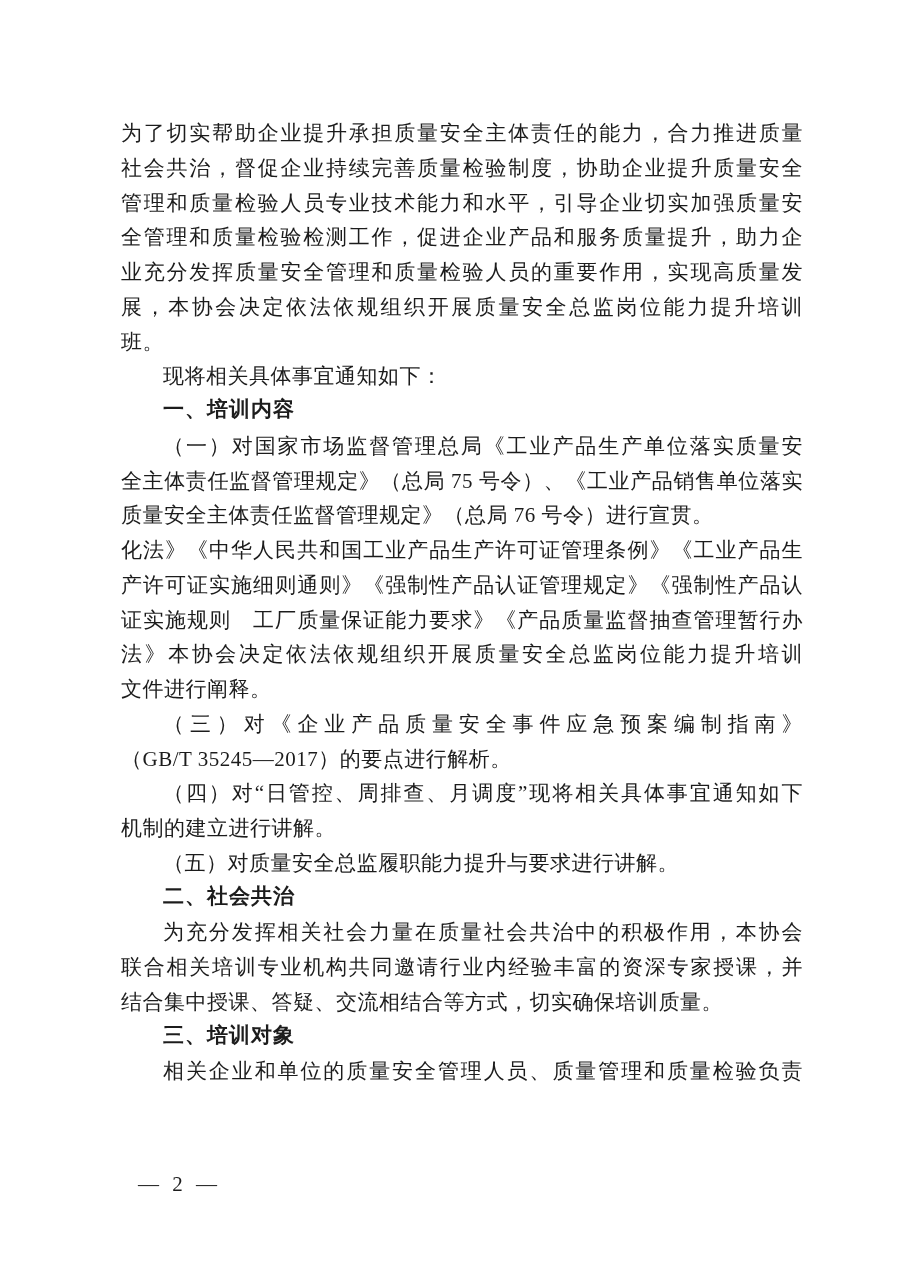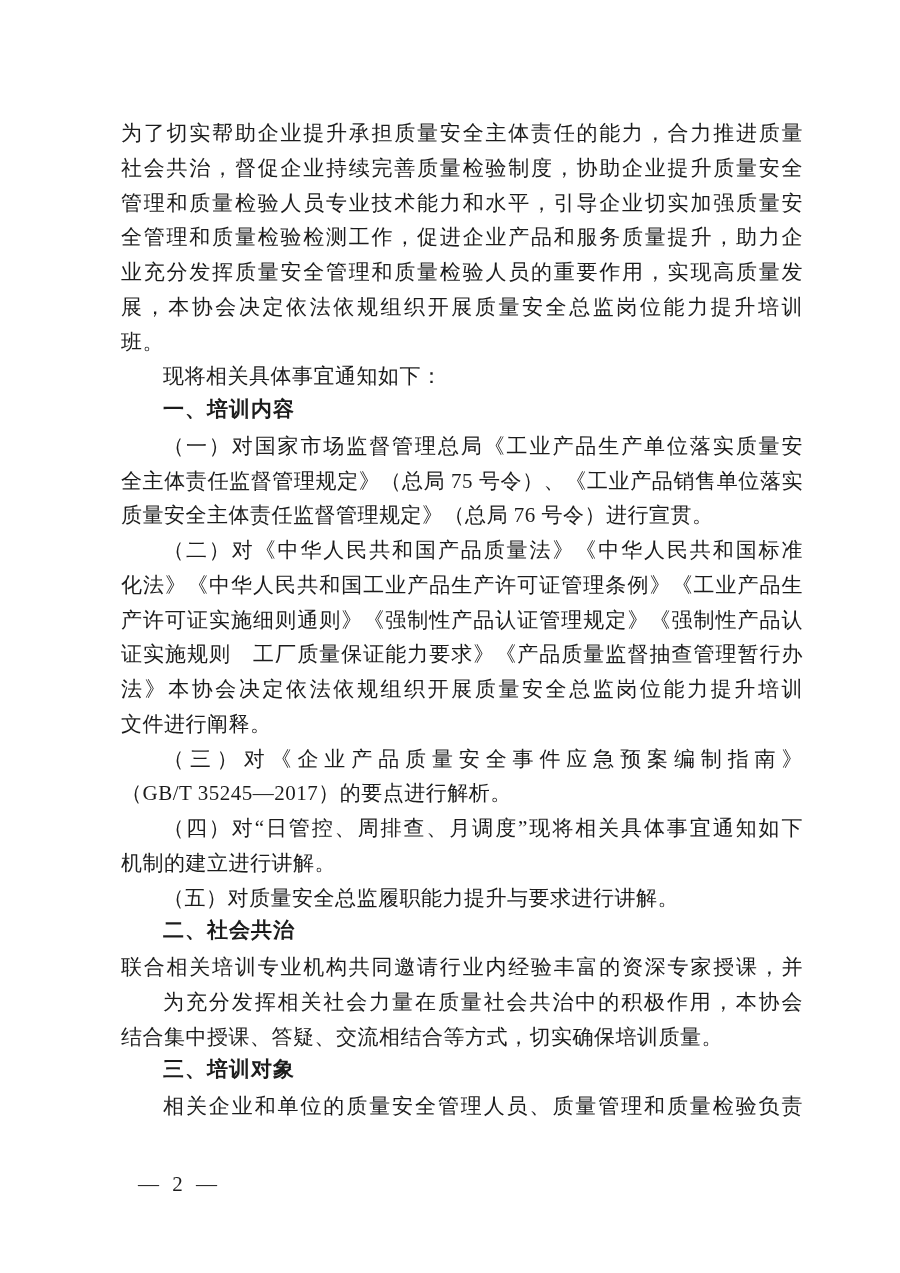--- a/index.html
+++ b/index.html
@@ -64,32 +64,31 @@
       <div class="line">管理和质量检验人员专业技术能力和水平，引导企业切实加强质量安</div>
       <div class="line">全管理和质量检验检测工作，促进企业产品和服务质量提升，助力企</div>
       <div class="line">业充分发挥质量安全管理和质量检验人员的重要作用，实现高质量发</div>
       <div class="line">展，本协会决定依法依规组织开展质量安全总监岗位能力提升培训</div>
       <div class="line end">班。</div>
       <div class="line indent end">现将相关具体事宜通知如下：</div>
       <div class="line indent end heading">一、培训内容</div>
       <div class="line indent">（一）对国家市场监督管理总局《工业产品生产单位落实质量安</div>
       <div class="line">全主体责任监督管理规定》（总局 75 号令）、《工业产品销售单位落实</div>
       <div class="line end">质量安全主体责任监督管理规定》（总局 76 号令）进行宣贯。</div>
-      <div class="line indent">（二）对《中华人民共和国产品质量法》《中华人民共和国标准</div>
       <div class="line">化法》《中华人民共和国工业产品生产许可证管理条例》《工业产品生</div>
       <div class="line">产许可证实施细则通则》《强制性产品认证管理规定》《强制性产品认</div>
       <div class="line">证实施规则　工厂质量保证能力要求》《产品质量监督抽查管理暂行办</div>
       <div class="line">法》本协会决定依法依规组织开展质量安全总监岗位能力提升培训</div>
       <div class="line end">文件进行阐释。</div>
       <div class="line indent">（三）对《企业产品质量安全事件应急预案编制指南》</div>
       <div class="line end">（GB/T 35245—2017）的要点进行解析。</div>
       <div class="line indent">（四）对“日管控、周排查、月调度”现将相关具体事宜通知如下</div>
       <div class="line end">机制的建立进行讲解。</div>
       <div class="line indent end">（五）对质量安全总监履职能力提升与要求进行讲解。</div>
       <div class="line indent end heading">二、社会共治</div>
+      <div class="line indent">为充分发挥相关社会力量在质量社会共治中的积极作用，本协会</div>
       <div class="line">联合相关培训专业机构共同邀请行业内经验丰富的资深专家授课，并</div>
-      <div class="line indent">为充分发挥相关社会力量在质量社会共治中的积极作用，本协会</div>
       <div class="line end">结合集中授课、答疑、交流相结合等方式，切实确保培训质量。</div>
       <div class="line indent end heading">三、培训对象</div>
       <div class="line indent">相关企业和单位的质量安全管理人员、质量管理和质量检验负责</div>
     </div>
   <div class="page-number">— 2 —</div>
 </div>
 
 </body></html>

